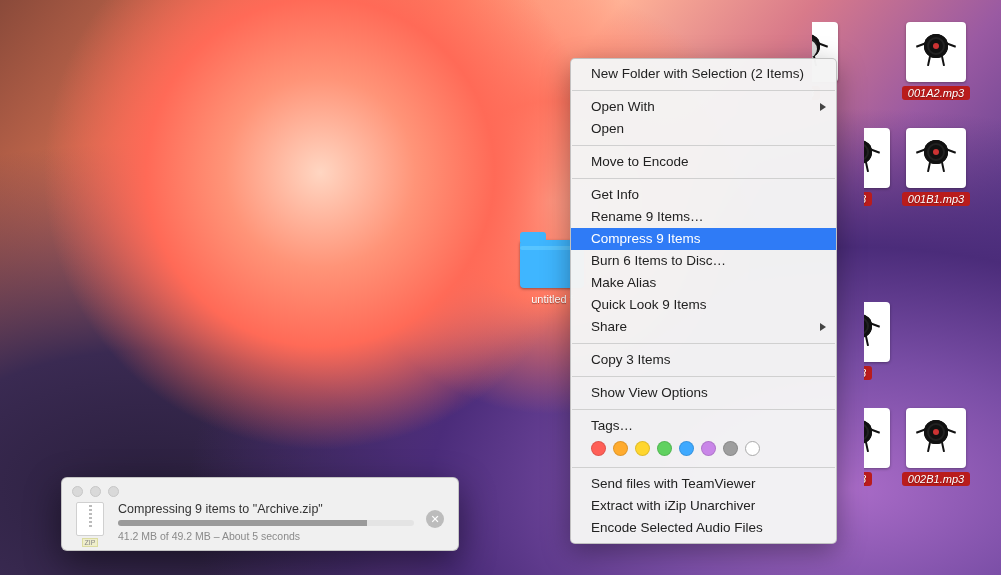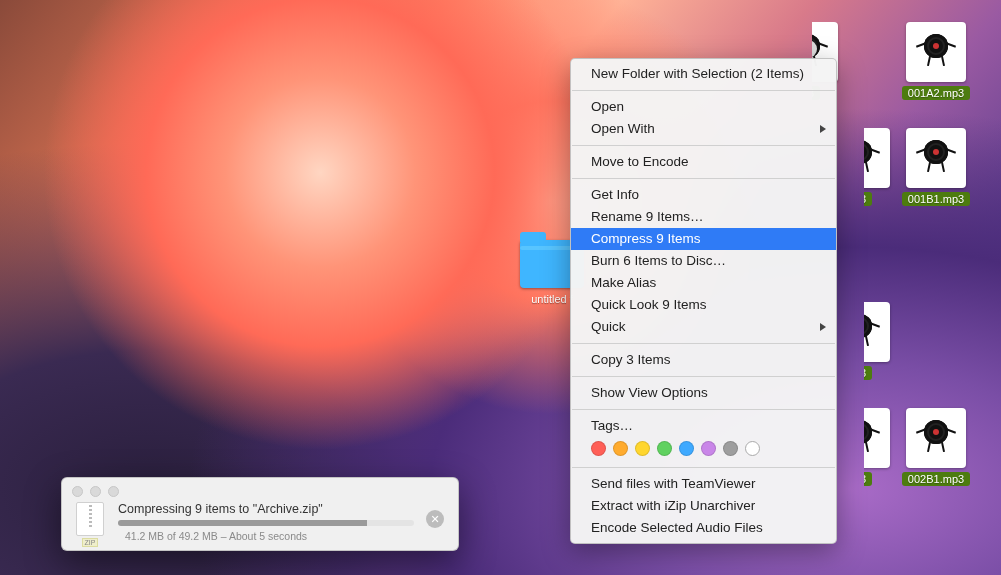--- a/index.html
+++ b/index.html
@@ -25,21 +25,21 @@
   .file-icon .thumb {
     width: 60px; height: 60px; margin: 0 auto 4px;
     background: #fff; border-radius: 4px; position: relative;
     box-shadow: 0 1px 3px rgba(0,0,0,.35);
     display: flex; align-items: center; justify-content: center;
   }
   .file-icon .label {
     display: inline-block; padding: 1px 6px; border-radius: 3px;
     text-shadow: 0 1px 1px rgba(0,0,0,.3);
   }
-  .file-icon.selected .label { background: #4d7c0f; }
+  .file-icon.selected .label { background: #b91c1c; font-style: italic; }
   .record-char {
     width: 36px; height: 36px; position: relative;
   }
   .record-char .disc {
     width: 24px; height: 24px; background: #111; border-radius: 50%;
     position: absolute; left: 6px; top: 0;
     box-shadow: inset 0 0 0 3px #111, inset 0 0 0 5px #222;
   }
   .record-char .disc::after {
     content: ""; position: absolute; width:6px;height:6px;border-radius:50%;
@@ -111,21 +111,21 @@
   .zip-icon .sheet {
     width:28px; height:34px; background:#fff; border:1px solid #d0d0d0; border-radius:2px; margin:0 auto 2px; position:relative;
   }
   .zip-icon .sheet::before { content:""; position:absolute; left:12px; top:2px; width:3px; height:22px;
     background: repeating-linear-gradient(#bbb 0 2px, transparent 2px 4px); }
   .zip-icon .ziplabel { background:#efeecb; border:1px solid #dcdca0; display:inline-block; padding:0 2px; font-size:7px; }
   .progress-body { flex:1; margin-top:14px; }
   .progress-title { font-size:12.5px; color:#333; margin-bottom:4px; }
   .progress-bar { height:6px; background:#e4e4e4; border-radius:3px; overflow:hidden; }
   .progress-fill { height:100%; background:#9a9a9a; }
-  .progress-status { font-size:10.5px; color:#8a8a8a; margin-top:4px;margin-left:7px; }
+  .progress-status { font-size:10.5px; color:#8a8a8a; margin-top:4px; }
   .cancel-btn {
     align-self:center; width:18px; height:18px; border-radius:50%; background:#bcbcbc; color:#fff;
     display:flex; align-items:center; justify-content:center; font-size:11px; margin-top:8px;
   }
 </style>
 </head>
 <body>
 
 <div class="desktop"></div>
 
@@ -200,32 +200,32 @@
           <div class="arm r"></div>
           <div class="leg l"></div>
           <div class="leg r"></div>
         </div>
       </div><span class="label">p3</span></div>
   </div>
 
 <div class="context-menu" id="ctx">
     <div class="mi"><span>New Folder with Selection (2 Items)</span></div>
     <div class="sep"></div>
+    <div class="mi"><span>Open With</span><span class="submenu-arrow"></span></div>
     <div class="mi"><span>Open</span></div>
-    <div class="mi"><span>Open With</span><span class="submenu-arrow"></span></div>
     <div class="sep"></div>
     <div class="mi"><span>Move to Encode</span></div>
     <div class="sep"></div>
     <div class="mi"><span>Get Info</span></div>
     <div class="mi"><span>Rename 9 Items…</span></div>
     <div class="mi highlight"><span>Compress 9 Items</span></div>
     <div class="mi"><span>Burn 6 Items to Disc…</span></div>
     <div class="mi"><span>Make Alias</span></div>
     <div class="mi"><span>Quick Look 9 Items</span></div>
-    <div class="mi"><span>Quick</span><span class="submenu-arrow"></span></div>
+    <div class="mi"><span>Share</span><span class="submenu-arrow"></span></div>
     <div class="sep"></div>
     <div class="mi"><span>Copy 3 Items</span></div>
     <div class="sep"></div>
     <div class="mi"><span>Show View Options</span></div>
     <div class="sep"></div>
     <div class="mi"><span>Tags…</span></div>
     <div class="tags-row">
       <span class="tag-dot" style="background: rgb(255, 95, 87);"></span>
       <span class="tag-dot" style="background: rgb(255, 171, 46);"></span>
       <span class="tag-dot" style="background: rgb(255, 214, 46);"></span>

